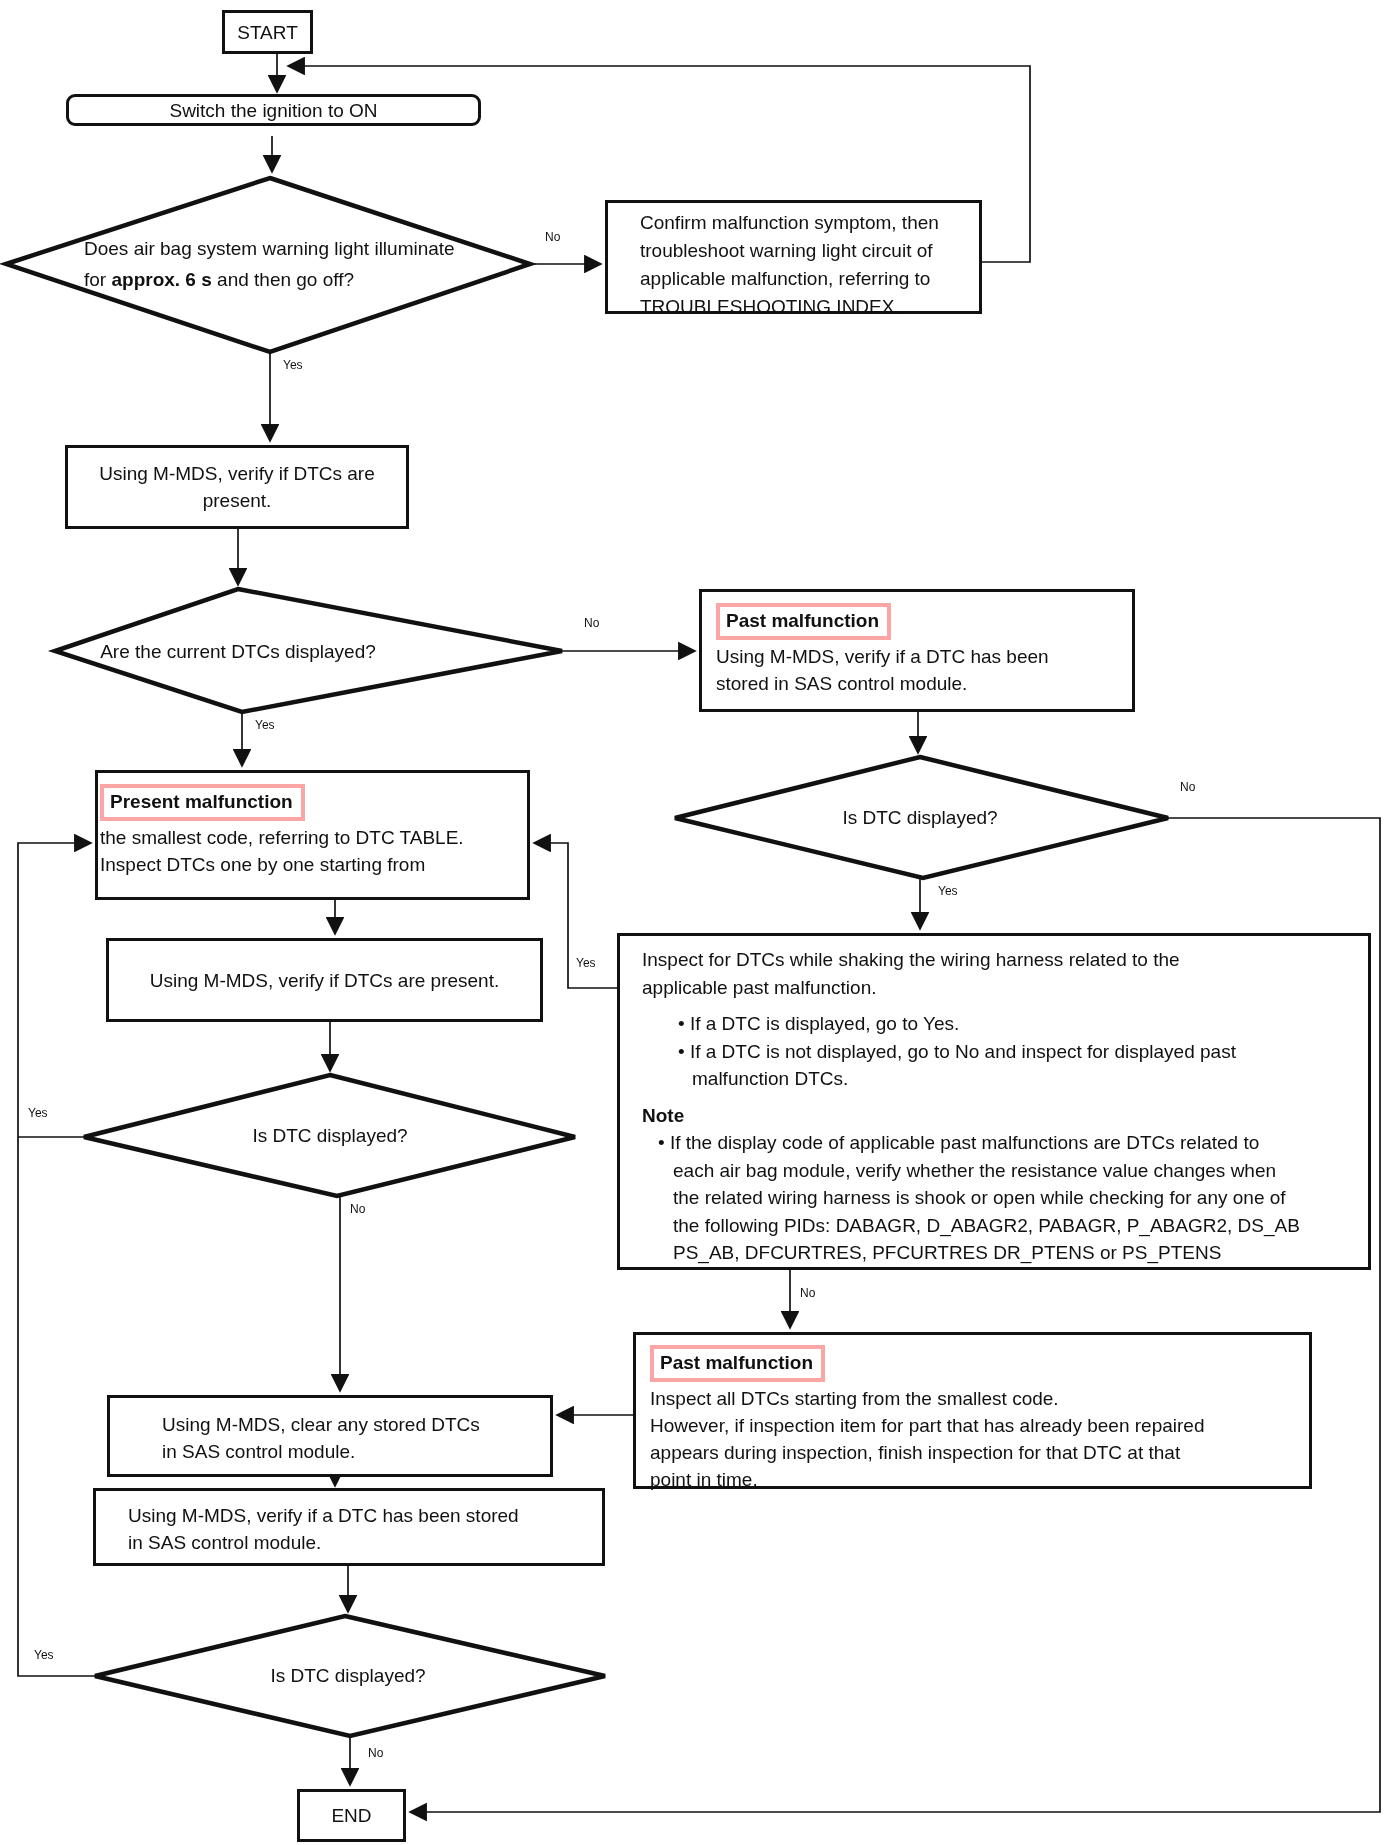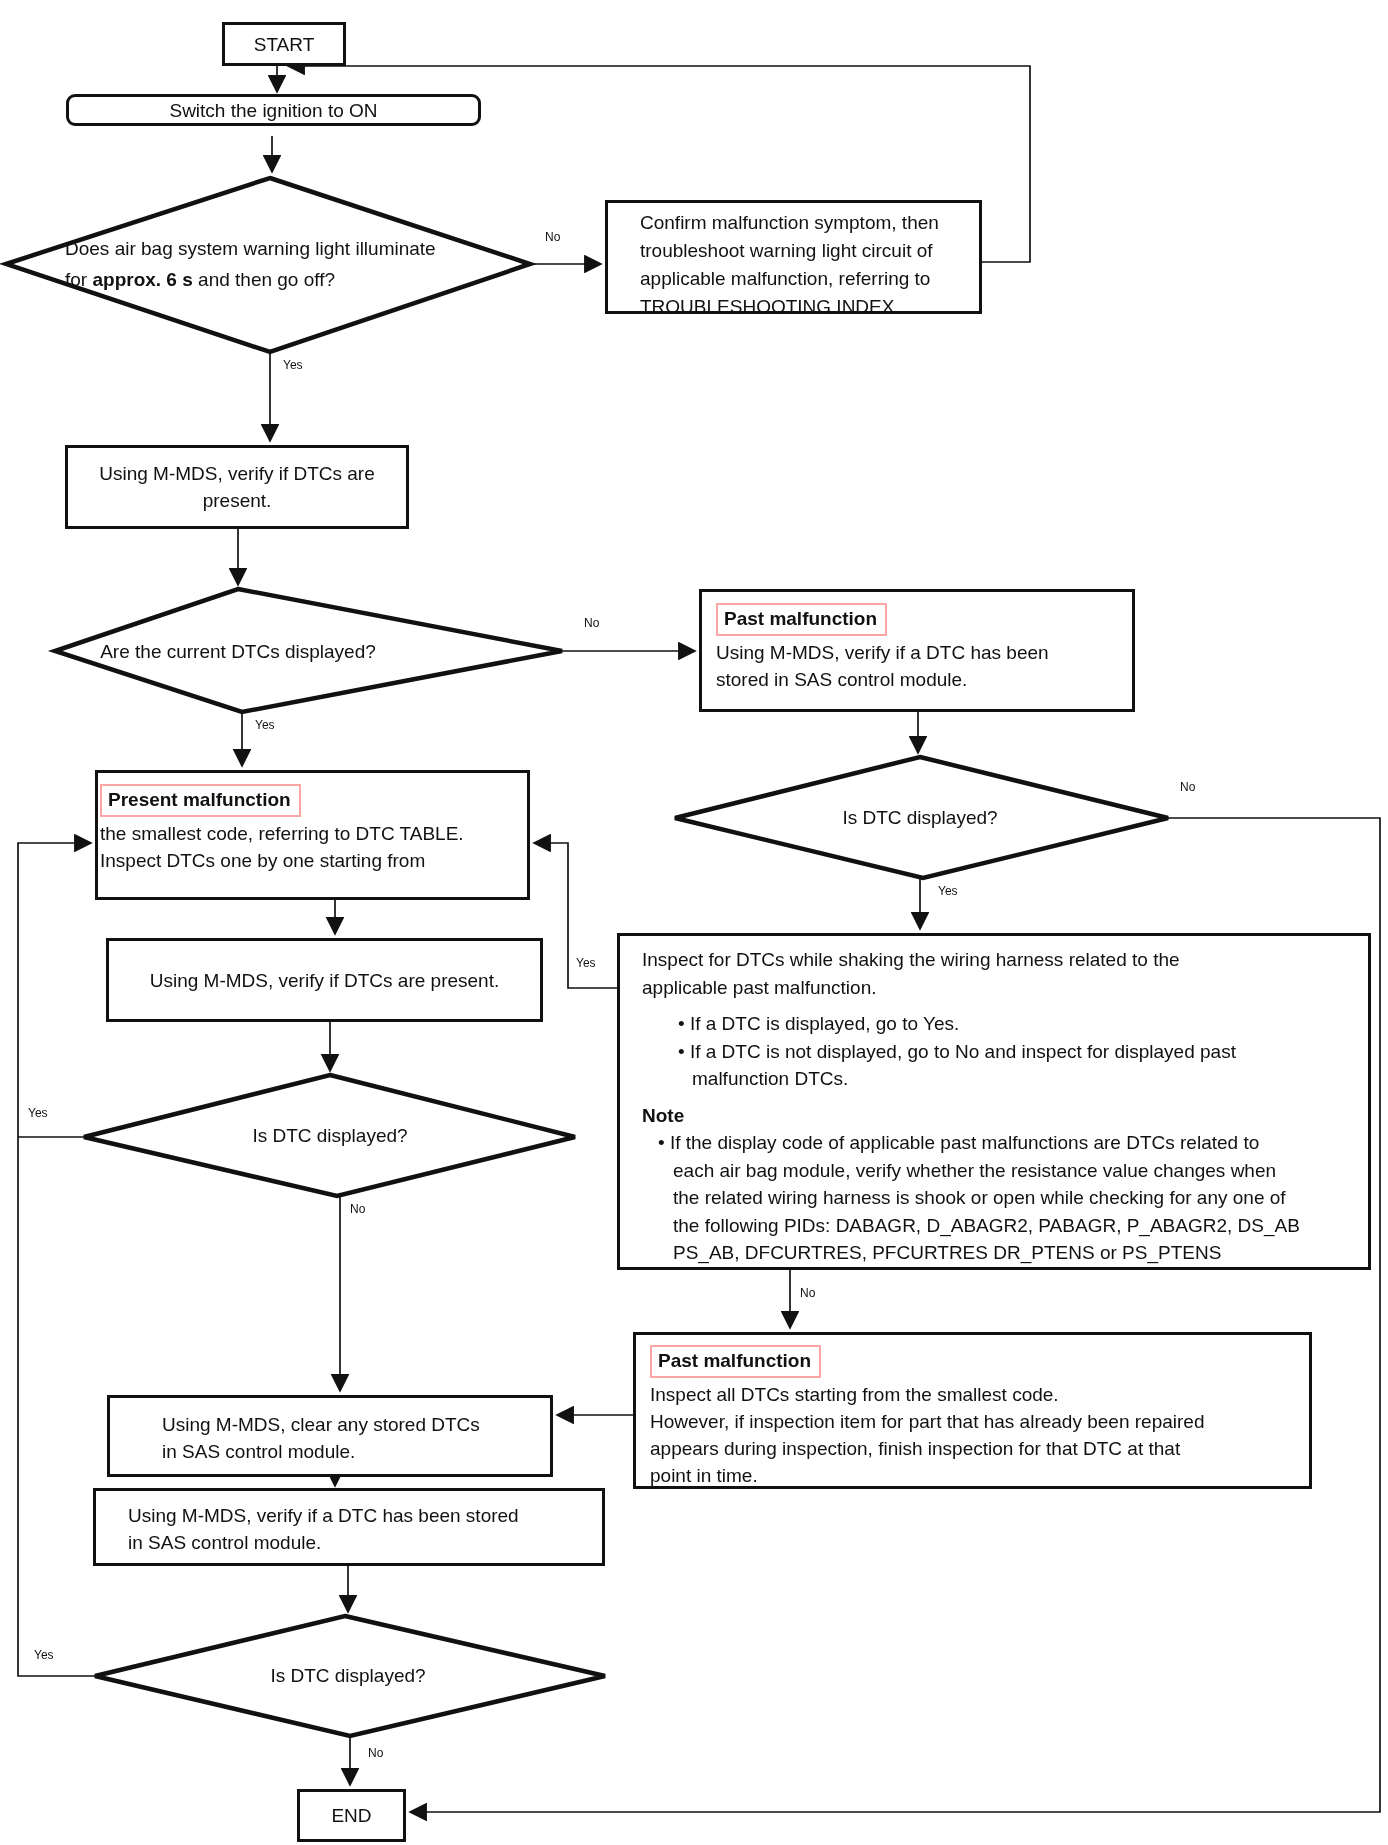--- a/index.html
+++ b/index.html
@@ -5,21 +5,21 @@
   html,body{margin:0;padding:0;background:#ffffff;}
   #stage{position:relative;width:1388px;height:1845px;background:#ffffff;
          font-family:"Liberation Sans","DejaVu Sans",sans-serif;color:#111;overflow:hidden;}
   #wires{position:absolute;left:0;top:0;width:1388px;height:1845px;}
   .box{position:absolute;background:#fff;border:3px solid #111;box-sizing:border-box;color:#111;}
   .ctr{display:flex;align-items:center;justify-content:center;text-align:center;}
   .txt{font-size:19px;line-height:27px;}
   .lbl{position:absolute;font-size:12px;white-space:nowrap;color:#111;}
   .dtext{position:absolute;transform:translate(-50%,-50%);white-space:nowrap;text-align:center;font-size:19px;line-height:28px;}
   .dblock{position:absolute;transform:translateY(-50%);white-space:nowrap;font-size:19px;line-height:31px;}
-  .minibox{display:inline-block;border:2px solid #fca5a5;padding:0 8px 2px 6px;font-weight:bold;margin-bottom:3px;}
+  .minibox{display:inline-block;border:4px solid #fca5a5;padding:0 8px 2px 6px;font-weight:bold;margin-bottom:3px;}
   .b{font-weight:bold;}
   .ln{white-space:nowrap;}
   .gap{height:9px;}
   .bb1{margin-left:36px;}
   .bb1c{margin-left:50px;}
   .bb2{margin-left:16px;}
   .bb2c{margin-left:31px;}
 </style>
 </head>
 <body>
@@ -60,21 +60,21 @@
     </g>
     <g stroke="#111" stroke-width="4.5" fill="#ffffff">
       <polygon points="270,178 530,264 270,352 6,264"></polygon>
       <polygon points="238,589 562,651 242,712 55,651"></polygon>
       <polygon points="920,757 1168,818 923,878 675,818"></polygon>
       <polygon points="330,1075 575,1137 337,1196 84,1137"></polygon>
       <polygon points="345,1616 605,1676 350,1736 95,1676"></polygon>
     </g>
   </svg>
 
-  <div class="box ctr txt" style="left:222px;top:22px;width:124px;height:44px;">START</div>
+  <div class="box ctr txt" style="left:222px;top:10px;width:91px;height:44px;">START</div>
 
   <div class="box ctr txt" style="left:66px;top:94px;width:415px;height:32px;border-radius:9px;">Switch the ignition to ON</div>
 
   <div class="box txt" style="left:605px;top:200px;width:377px;height:114px;padding:6px 0 0 32px;line-height:28px;">
     <div class="ln">Confirm malfunction symptom, then</div>
     <div class="ln">troubleshoot warning light circuit of</div>
     <div class="ln">applicable malfunction, referring to</div>
     <div class="ln">TROUBLESHOOTING INDEX.</div>
   </div>
 
@@ -123,21 +123,21 @@
     <div class="ln">in SAS control module.</div>
   </div>
 
   <div class="box txt" style="left:93px;top:1488px;width:512px;height:78px;padding:11px 0 11px 32px;">
     <div class="ln">Using M-MDS, verify if a DTC has been stored</div>
     <div class="ln">in SAS control module.</div>
   </div>
 
   <div class="box ctr txt" style="left:297px;top:1789px;width:109px;height:53px;">END</div>
 
-  <div class="dblock" style="left:65px;top:264px;">
+  <div class="dblock" style="left:84px;top:264px;">
     <div class="ln">Does air bag system warning light illuminate</div>
     <div class="ln"><span>for </span><span class="b">approx. 6 s</span><span> and then go off?</span></div>
   </div>
   <div class="dtext" style="left:238px;top:652px;">Are the current DTCs displayed?</div>
   <div class="dtext" style="left:920px;top:818px;">Is DTC displayed?</div>
   <div class="dtext" style="left:330px;top:1136px;">Is DTC displayed?</div>
   <div class="dtext" style="left:348px;top:1676px;">Is DTC displayed?</div>
 
   <div class="lbl" style="left:545px;top:230px;">No</div>
   <div class="lbl" style="left:283px;top:358px;">Yes</div>

